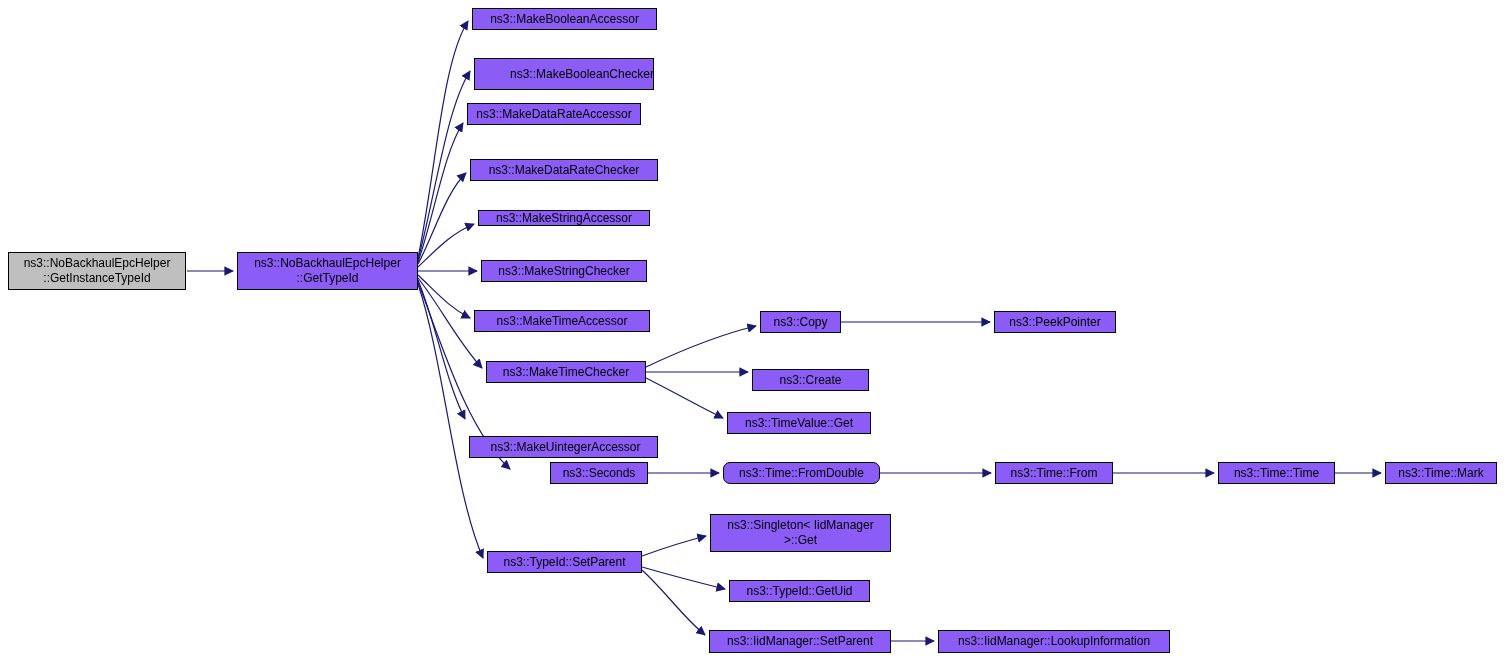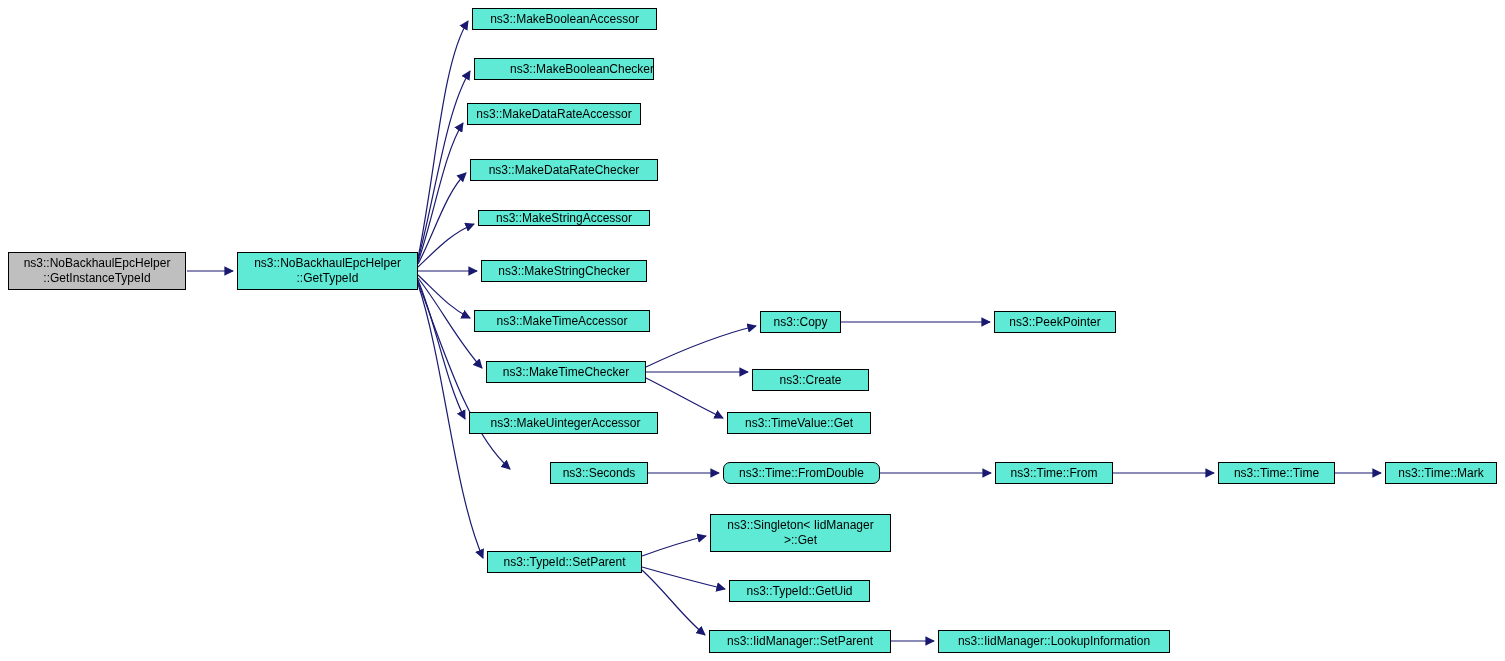--- a/index.html
+++ b/index.html
@@ -19,21 +19,21 @@
     position: absolute;
     left: 0; top: 0;
     width: 1505px;
     height: 661px;
     pointer-events: none;
   }
   .node {
     position: absolute;
     box-sizing: border-box;
     border: 1px solid #000000;
-    background: #5eead4;
+    background: #8b5cf6;
     color: #000000;
     font-size: 12px;
     line-height: 1.25;
     display: flex;
     align-items: center;
     justify-content: center;
     text-align: center;
     white-space: pre-line;
     padding: 0 4px;
     cursor: pointer;
@@ -85,35 +85,35 @@
   </svg>
 
   <div class="node highlight" style="left:8px; top:252px; width:178px; height:38px;">ns3::NoBackhaulEpcHelper
 ::GetInstanceTypeId</div>
 
   <div class="node" style="left:237px; top:252px; width:181px; height:38px;">ns3::NoBackhaulEpcHelper
 ::GetTypeId</div>
 
   <div class="node" style="left:472px; top:8px; width:185px; height:22px;">ns3::MakeBooleanAccessor</div>
 
-  <div class="node" style="left:474px; top:58px; width:180px; height:22px;padding-left:40px;">ns3::MakeBooleanChecker</div>
+  <div class="node" style="left:474px; top:58px; width:180px; height:32px;padding-left:40px;">ns3::MakeBooleanChecker</div>
 
   <div class="node" style="left:467px; top:103px; width:174px; height:22px;">ns3::MakeDataRateAccessor</div>
 
   <div class="node" style="left:470px; top:159px; width:188px; height:22px;">ns3::MakeDataRateChecker</div>
 
   <div class="node" style="left:478px; top:210px; width:172px; height:16px;">ns3::MakeStringAccessor</div>
 
   <div class="node" style="left:481px; top:260px; width:166px; height:22px;">ns3::MakeStringChecker</div>
 
   <div class="node" style="left:474px; top:310px; width:176px; height:22px;">ns3::MakeTimeAccessor</div>
 
   <div class="node" style="left:486px; top:361px; width:160px; height:22px;">ns3::MakeTimeChecker</div>
 
-  <div class="node" style="left:469px; top:412px; width:189px; height:22px;padding-left:8px;">ns3::MakeUintegerAccessor</div>
+  <div class="node" style="left:469px; top:436px; width:189px; height:22px;padding-left:8px;">ns3::MakeUintegerAccessor</div>
 
   <div class="node" style="left:514px; top:462px; width:98px; height:22px;margin-left:36px;">ns3::Seconds</div>
 
   <div class="node" style="left:487px; top:551px; width:155px; height:22px;">ns3::TypeId::SetParent</div>
 
   <div class="node" style="left:760px; top:311px; width:81px; height:22px;">ns3::Copy</div>
 
   <div class="node" style="left:752px; top:361px; width:117px; height:22px;margin-top:8px;">ns3::Create</div>
 
   <div class="node" style="left:727px; top:412px; width:144px; height:22px;">ns3::TimeValue::Get</div>

